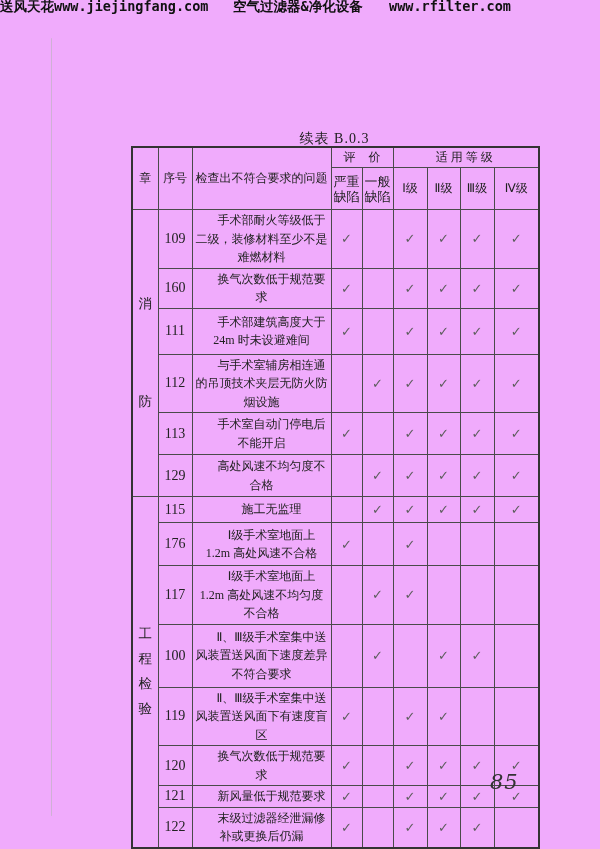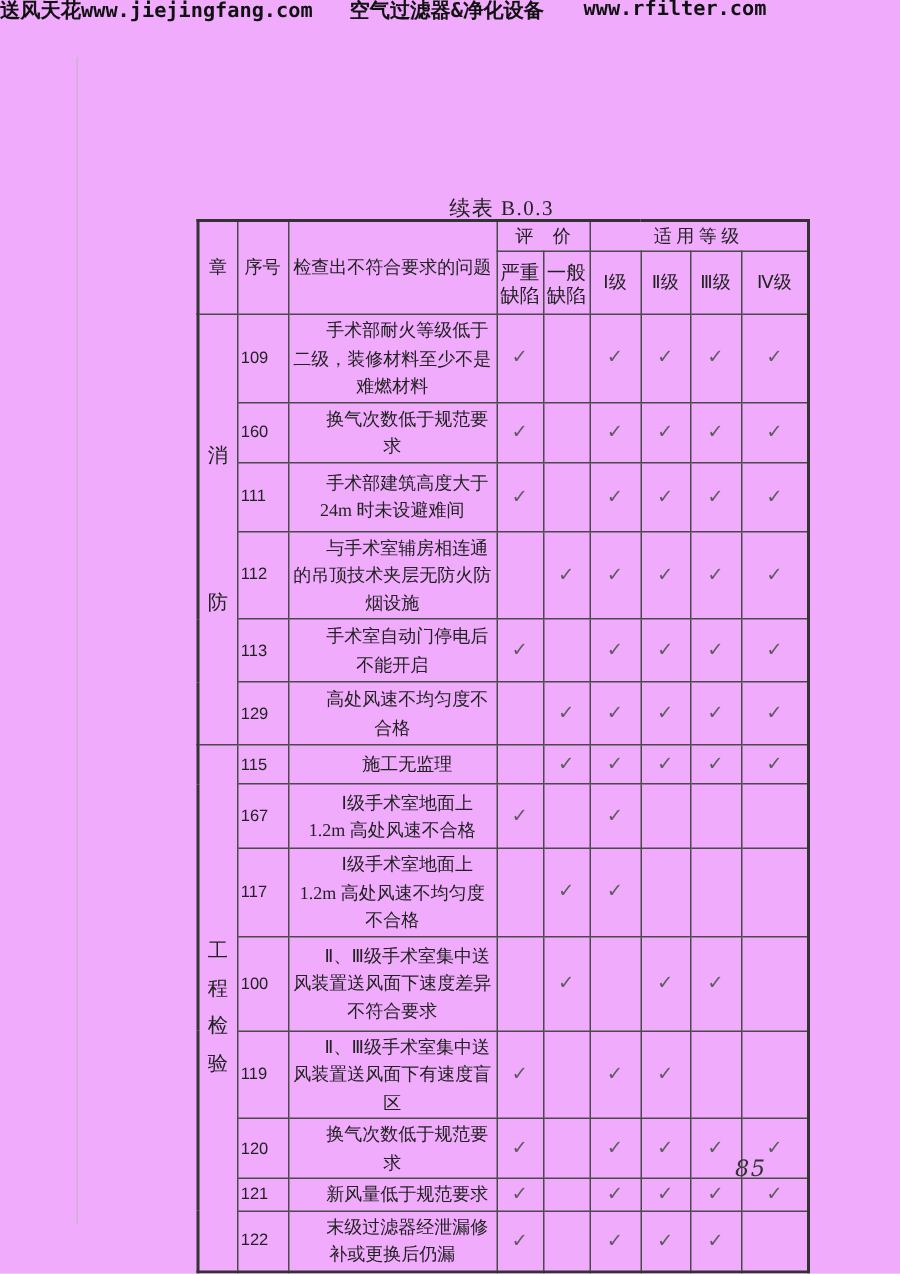--- a/index.html
+++ b/index.html
@@ -46,40 +46,40 @@
     border:1px solid #4a4a4a;
     padding:1px 2px;
     vertical-align:middle;
     overflow:hidden;
   }
   table.main{border:2px solid #333;}
   td.hdr{text-align:center;font-size:12px;}
   td.hdr-eval{letter-spacing:0;word-spacing:10px;}
   td.hdr-grade{letter-spacing:3px;}
   td.hdr-defect{white-space:pre-line;line-height:15px;font-size:13px;}
-  td.num{text-align:left;font-size:11px;font-family:Liberation Sans, sans-serif;}
+  td.num{text-align:center;font-size:14px;font-family:Liberation Serif, serif;}
   td.prob{
     text-align:center;line-height:18.5px;
     padding:2px 4px 2px 5px;text-indent:20px;
   }
   td.chk{
     text-align:center;color:#5d5d5d;font-size:13px;
     font-family:"DejaVu Sans", sans-serif;
   }
   td.chap{text-align:center;}
   .chapwrap{
     display:flex;flex-direction:column;align-items:center;justify-content:center;
     width:100%;height:100%;font-size:13.5px;
   }
   .chapwrap.fire{gap:80px;}
   .chapwrap.eng{gap:7px;}
   
   .page-num{
     position:absolute;left:490px;top:770px;
-    font-size:15px;font-style:italic;color:#333;
+    font-size:21px;font-style:italic;color:#333;
     font-family:"DejaVu Serif", serif;letter-spacing:1px;
   }
 </style>
 </head>
 <body>
 
 <div class="page">
 
   <div class="watermark">
     <span class="wm-left">送风天花www.jiejingfang.com</span>
@@ -208,21 +208,21 @@
         <td class="prob">施工无监理</td>
         <td class="chk"></td>
         <td class="chk">✓</td>
         <td class="chk">✓</td>
         <td class="chk">✓</td>
         <td class="chk">✓</td>
         <td class="chk">✓</td>
       </tr>
 
       <tr style="height:43px">
-        <td class="num">167</td>
+        <td class="num">176</td>
         <td class="prob">Ⅰ级手术室地面上 1.2m 高处风速不合格</td>
         <td class="chk">✓</td>
         <td class="chk"></td>
         <td class="chk">✓</td>
         <td class="chk"></td>
         <td class="chk"></td>
         <td class="chk"></td>
       </tr>
 
       <tr style="height:44px">

